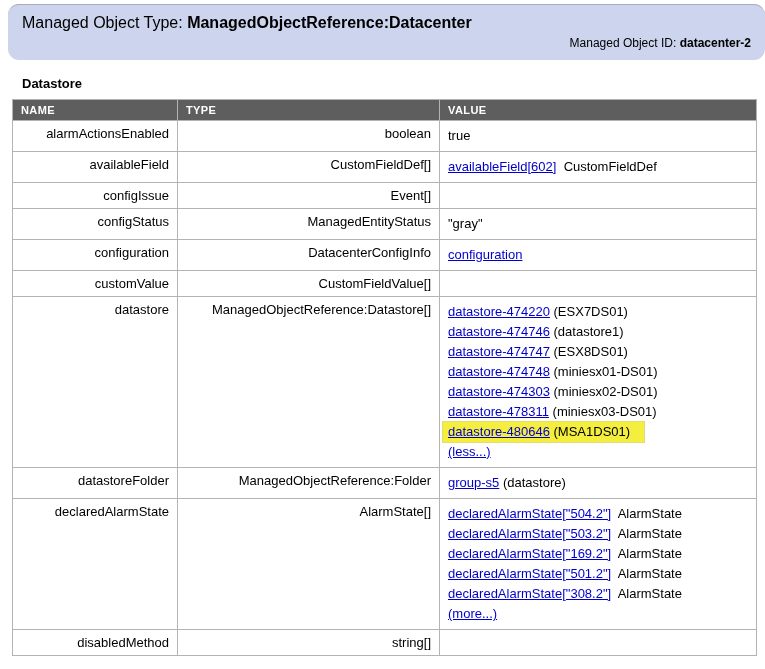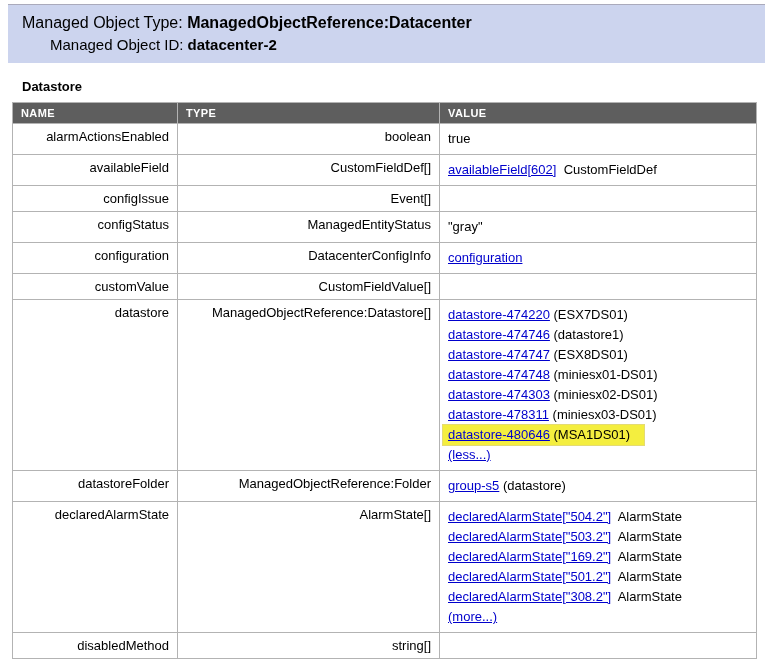--- a/index.html
+++ b/index.html
@@ -29,23 +29,24 @@
     color:#333;
     text-decoration:underline;
     cursor:pointer;
   }
   
   .header-band{
     margin-left:8px;
     background:var(--band-bg);
     padding:9px 14px 10px 14px;
     border-top:1px solid #aab;
+    border-radius:11px;
   }
   .header-band .line1{font-size:16px;margin-bottom:4px;}
-  .header-band .line2{font-size:15px;margin-left:28px;}
+  .header-band .line2{font-size:12px;margin-left:46px;text-align:right;}
   .header-band b{font-weight:bold;}
   
   .props-title{
     font-weight:bold;
     font-size:13px;
     margin:16px 0 8px 22px;
   }
   
   table.props{
     margin-left:12px;

